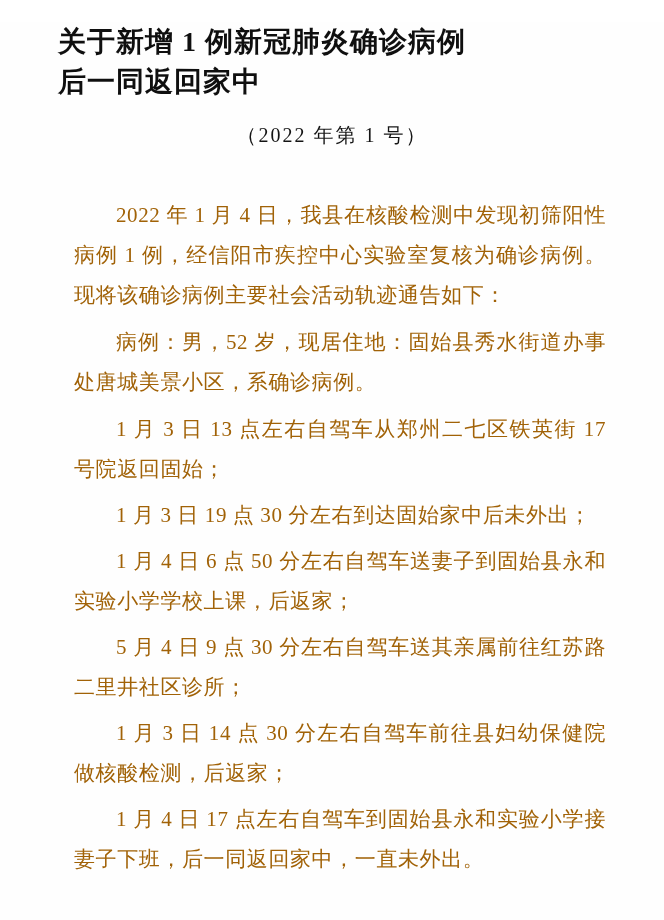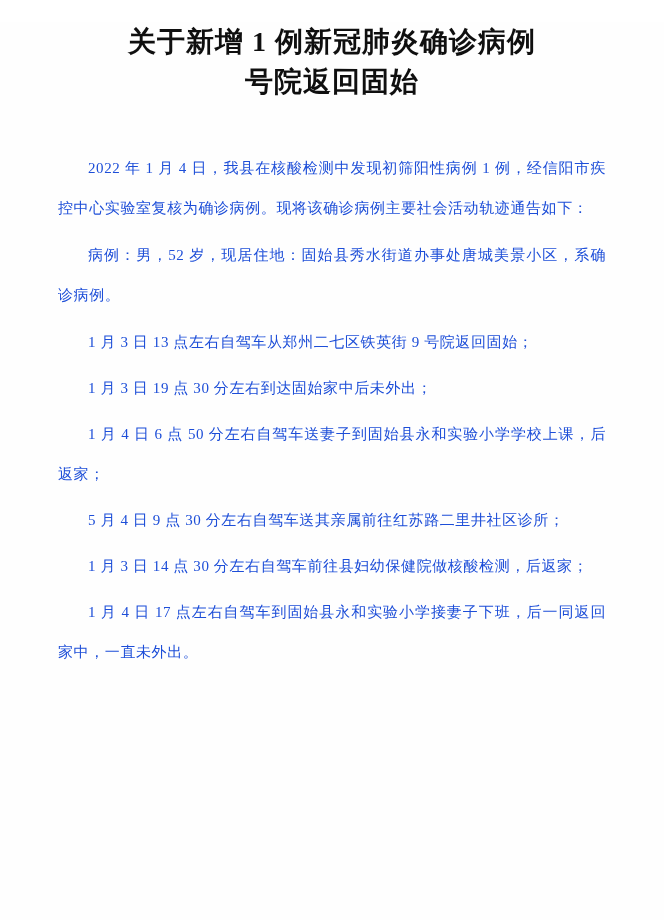--- a/index.html
+++ b/index.html
@@ -17,21 +17,20 @@
   .page {
     width: 664px;
     height: 920px;
     box-sizing: border-box;
     padding: 0 58px;
     position: relative;
     background: #fefefe;
   }
   .doc-title {
     margin-top: 22px;
-    text-align: center;
     font-size: 28px;
     line-height: 40px;
     font-weight: 700;
     letter-spacing: 1px;
     color: #0f0f0f;
   }
   .doc-title .line {
     display: block;
     white-space: nowrap;
   }
@@ -42,47 +41,48 @@
     margin-top: 20px;
     text-align: center;
     font-size: 20px;
     letter-spacing: 2px;
     color: #141414;
   }
   .body-text {
     margin-top: 46px;
   }
   .para {
-    font-size: 15px;
+    font-size: 21px;
     line-height: 40px;
     text-indent: 2em;
     letter-spacing: 0.6px;
     text-align: justify;
-    color: #1d4ed8;
-    margin: 0 0 7px 0;
+    color: #a16207;
+    margin: 0 0 7px 16px;
   }
   .para.tight {
     margin-bottom: 6px;
   }
 </style>
 </head>
 <body>
 
 <div class="page">
 
   <div class="doc-title">
     <span class="line line1">关于新增 1 例新冠肺炎确诊病例</span>
-    <span class="line line2">号院返回固始</span>
+    <span class="line line2">后一同返回家中</span>
   </div>
 
+  <div class="doc-subtitle">（2022 年第 1 号）</div>
 
   <div class="body-text">
     <p class="para">2022 年 1 月 4 日，我县在核酸检测中发现初筛阳性病例 1 例，经信阳市疾控中心实验室复核为确诊病例。现将该确诊病例主要社会活动轨迹通告如下：</p>
     <p class="para">病例：男，52 岁，现居住地：固始县秀水街道办事处唐城美景小区，系确诊病例。</p>
-    <p class="para tight">1 月 3 日 13 点左右自驾车从郑州二七区铁英街 9 号院返回固始；</p>
+    <p class="para tight">1 月 3 日 13 点左右自驾车从郑州二七区铁英街 17 号院返回固始；</p>
     <p class="para tight">1 月 3 日 19 点 30 分左右到达固始家中后未外出；</p>
     <p class="para tight">1 月 4 日 6 点 50 分左右自驾车送妻子到固始县永和实验小学学校上课，后返家；</p>
     <p class="para tight">5 月 4 日 9 点 30 分左右自驾车送其亲属前往红苏路二里井社区诊所；</p>
     <p class="para tight">1 月 3 日 14 点 30 分左右自驾车前往县妇幼保健院做核酸检测，后返家；</p>
     <p class="para tight">1 月 4 日 17 点左右自驾车到固始县永和实验小学接妻子下班，后一同返回家中，一直未外出。</p>
   </div>
 
 </div>
 
 </body></html>

